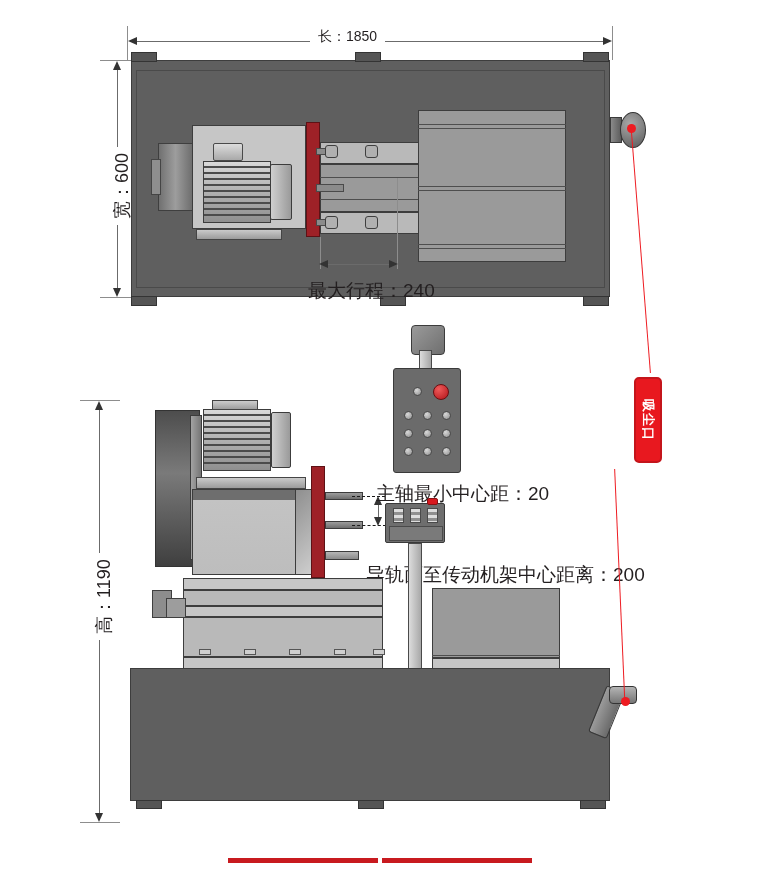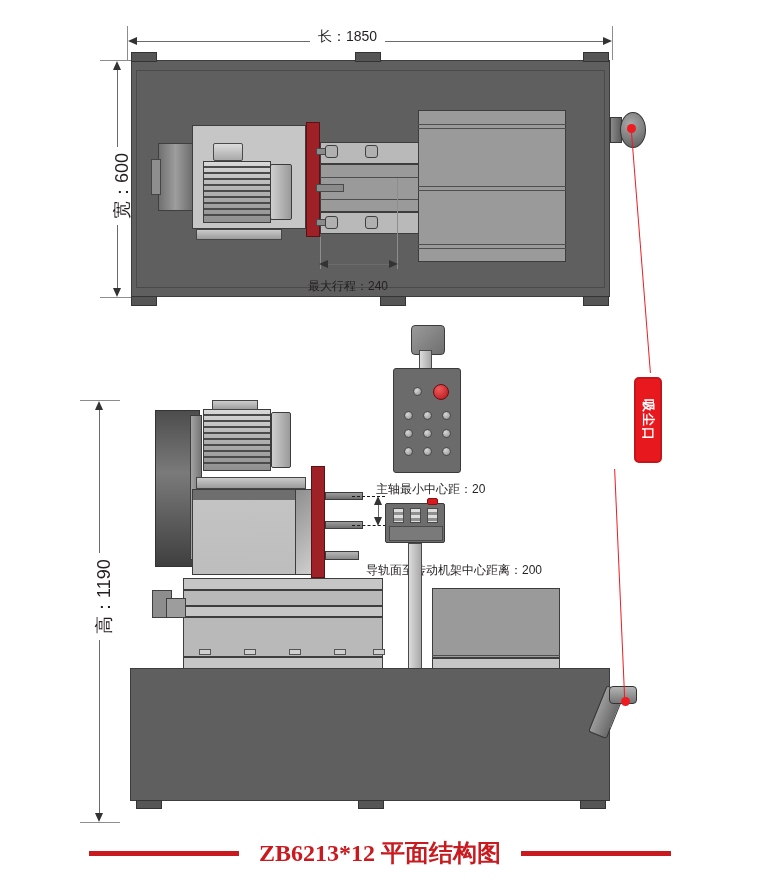--- a/index.html
+++ b/index.html
@@ -1,20 +1,20 @@
 <!DOCTYPE html>
 <html><head>
 <meta charset="utf-8">
 <style>
   html,body{margin:0;padding:0;background:#ffffff;}
   body{width:760px;height:883px;font-family:"Liberation Sans",sans-serif;overflow:hidden;}
   #stage{position:relative;width:760px;height:883px;background:#fff;}
 
   .abs{position:absolute;}
-  .txt{color:#231f20;font-size:12px;white-space:nowrap;}
+  .txt{color:#231f20;font-size:19px;white-space:nowrap;}
 
   
   .dimline-h{position:absolute;height:1px;background:#6b6b6b;}
   .dimline-v{position:absolute;width:1px;background:#6b6b6b;}
   .extline-v{position:absolute;width:1px;background:#8d8d8d;}
   .extline-h{position:absolute;height:1px;background:#8d8d8d;}
 
   .arrow{position:absolute;width:0;height:0;}
   .arrow-l{border-top:4px solid transparent;border-bottom:4px solid transparent;border-right:9px solid #333;}
   .arrow-r{border-top:4px solid transparent;border-bottom:4px solid transparent;border-left:9px solid #333;}
@@ -244,17 +244,16 @@
 
   <div class="leader" style="left:631px;top:128px;width:245px;transform:rotate(85.5deg);"></div>
   <div class="leader" style="left:625px;top:701px;width:233px;transform:rotate(-92.5deg);"></div>
 
   <div class="abs callout" style="left:634px;top:377px;width:24px;height:82px;display:flex;align-items:center;justify-content:center;">
     <span>吸尘口</span>
   </div>
 
   <div id="title-wrap">
     <span class="tbar"></span>
-    <span class="ttext">ZB6213*12 平面结构图</span>
     <span class="tbar"></span>
   </div>
 
 </div>
 
 </body></html>

